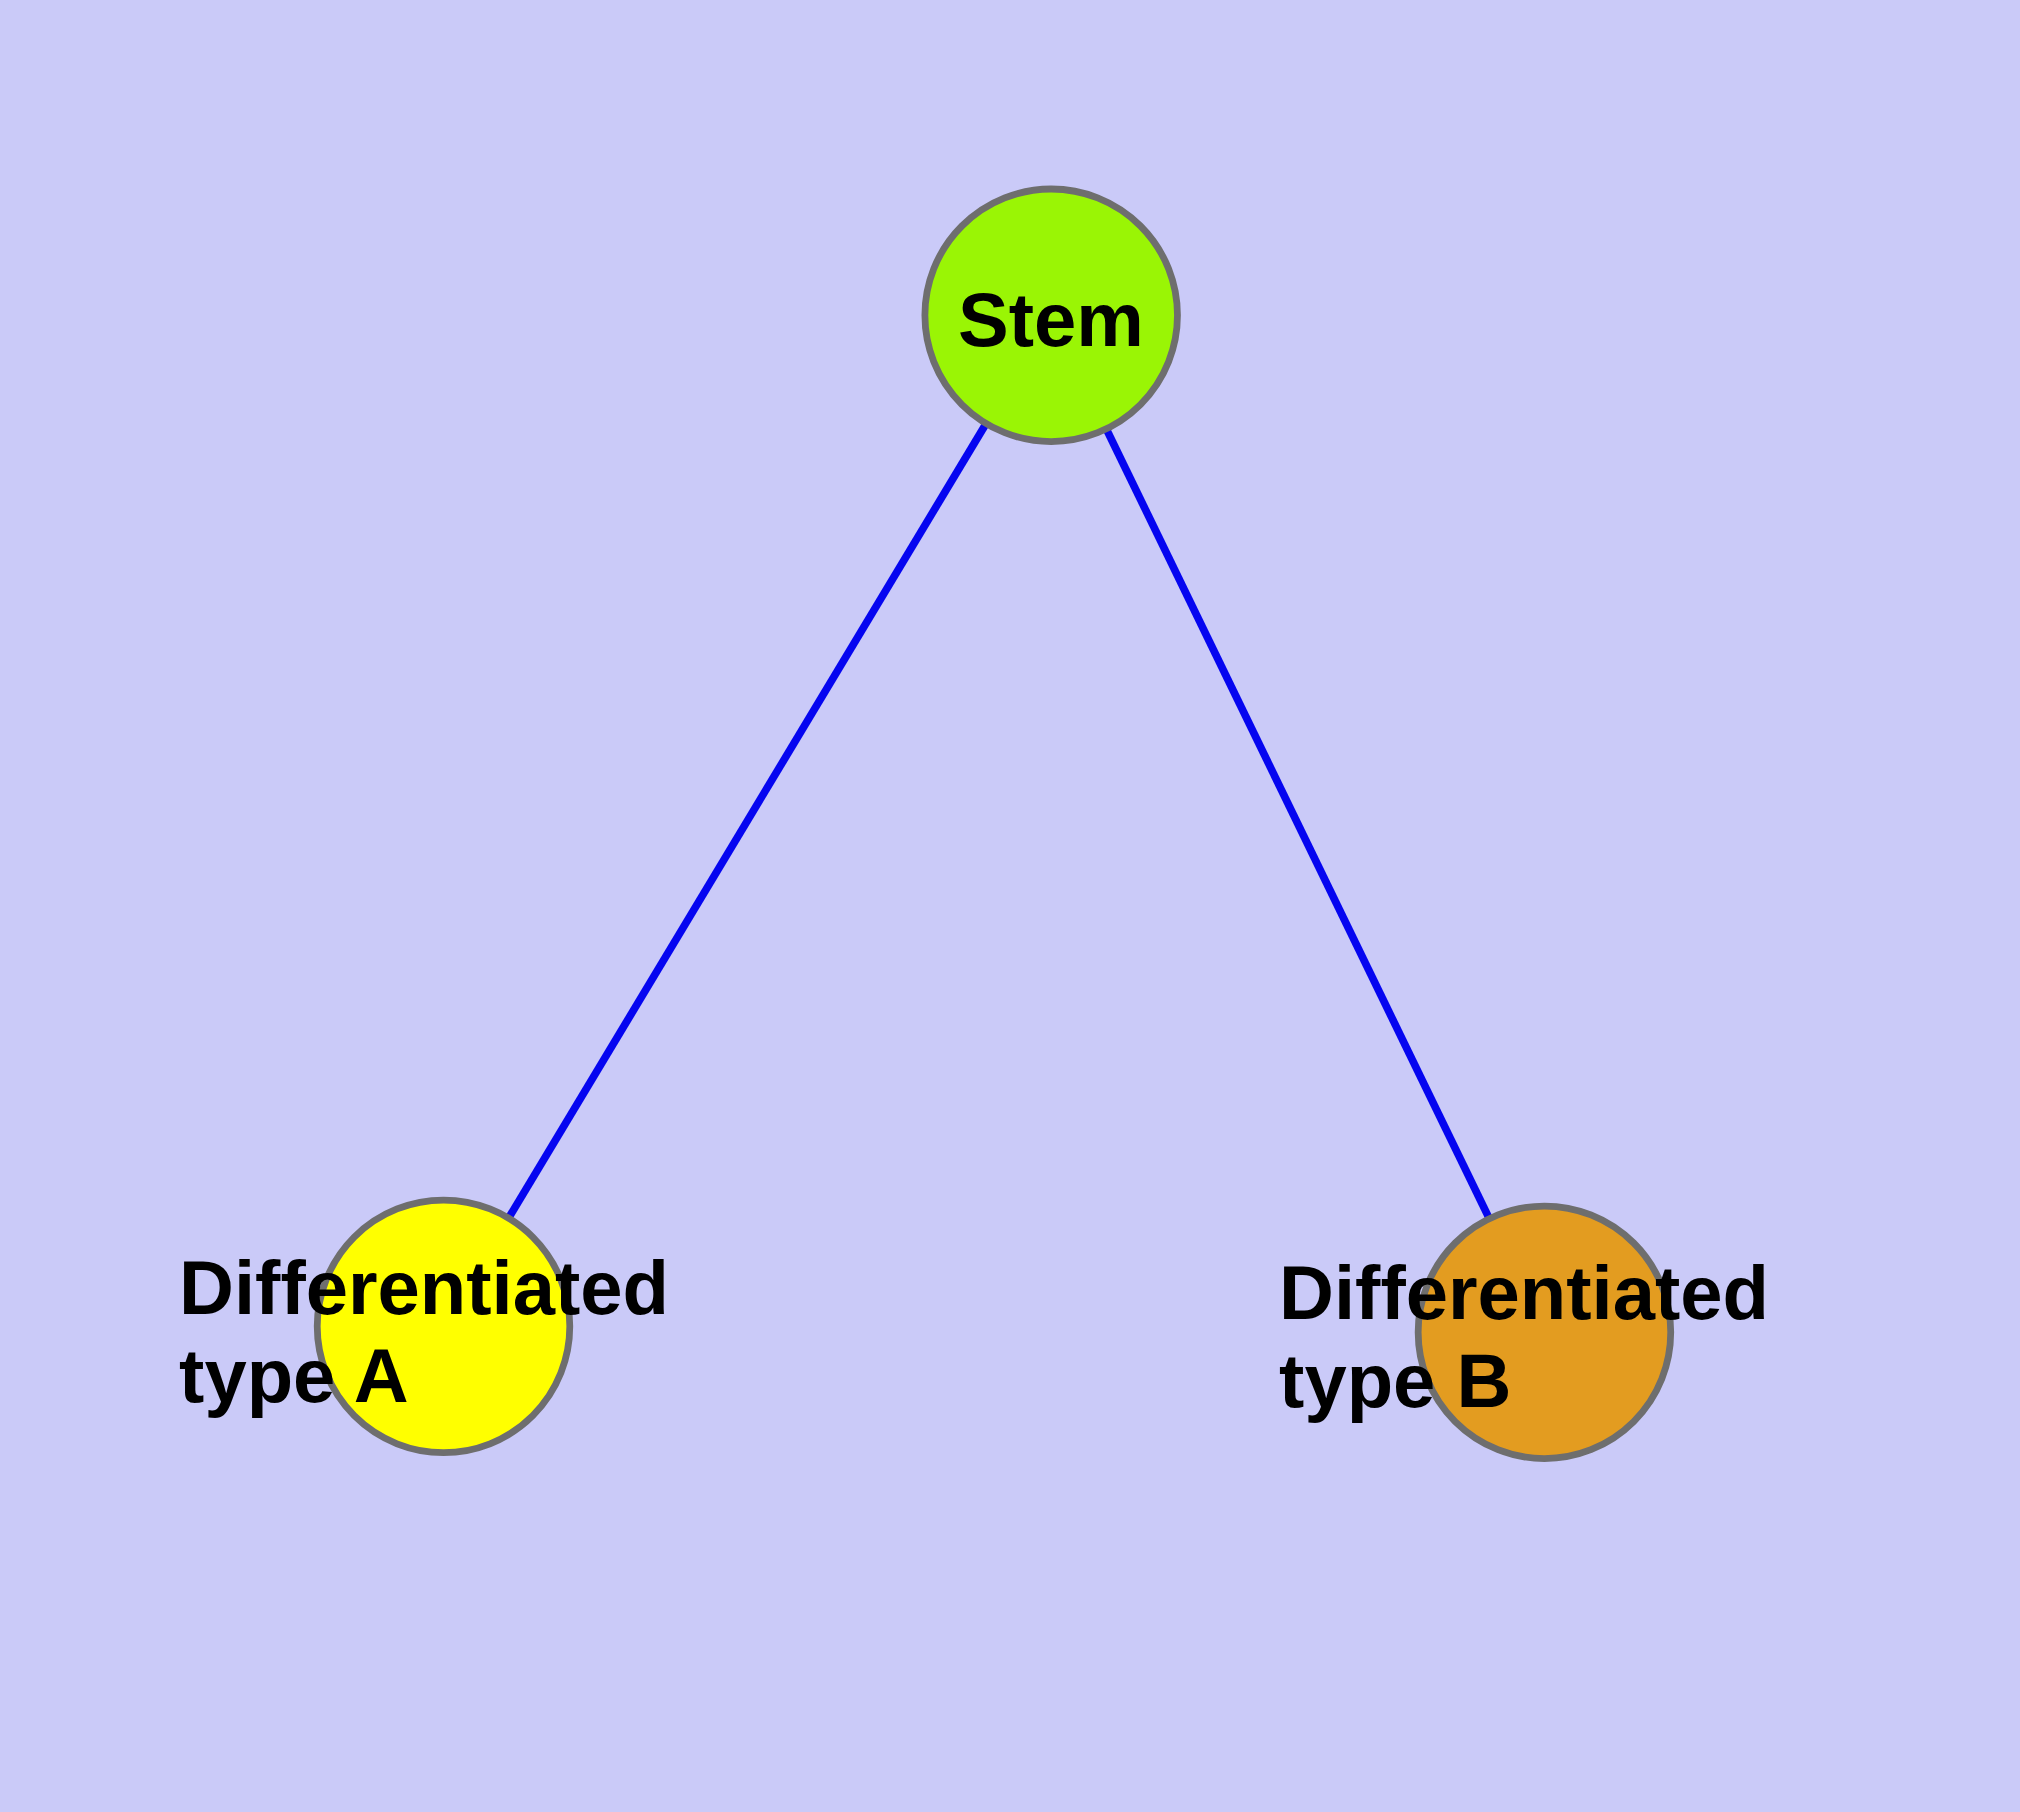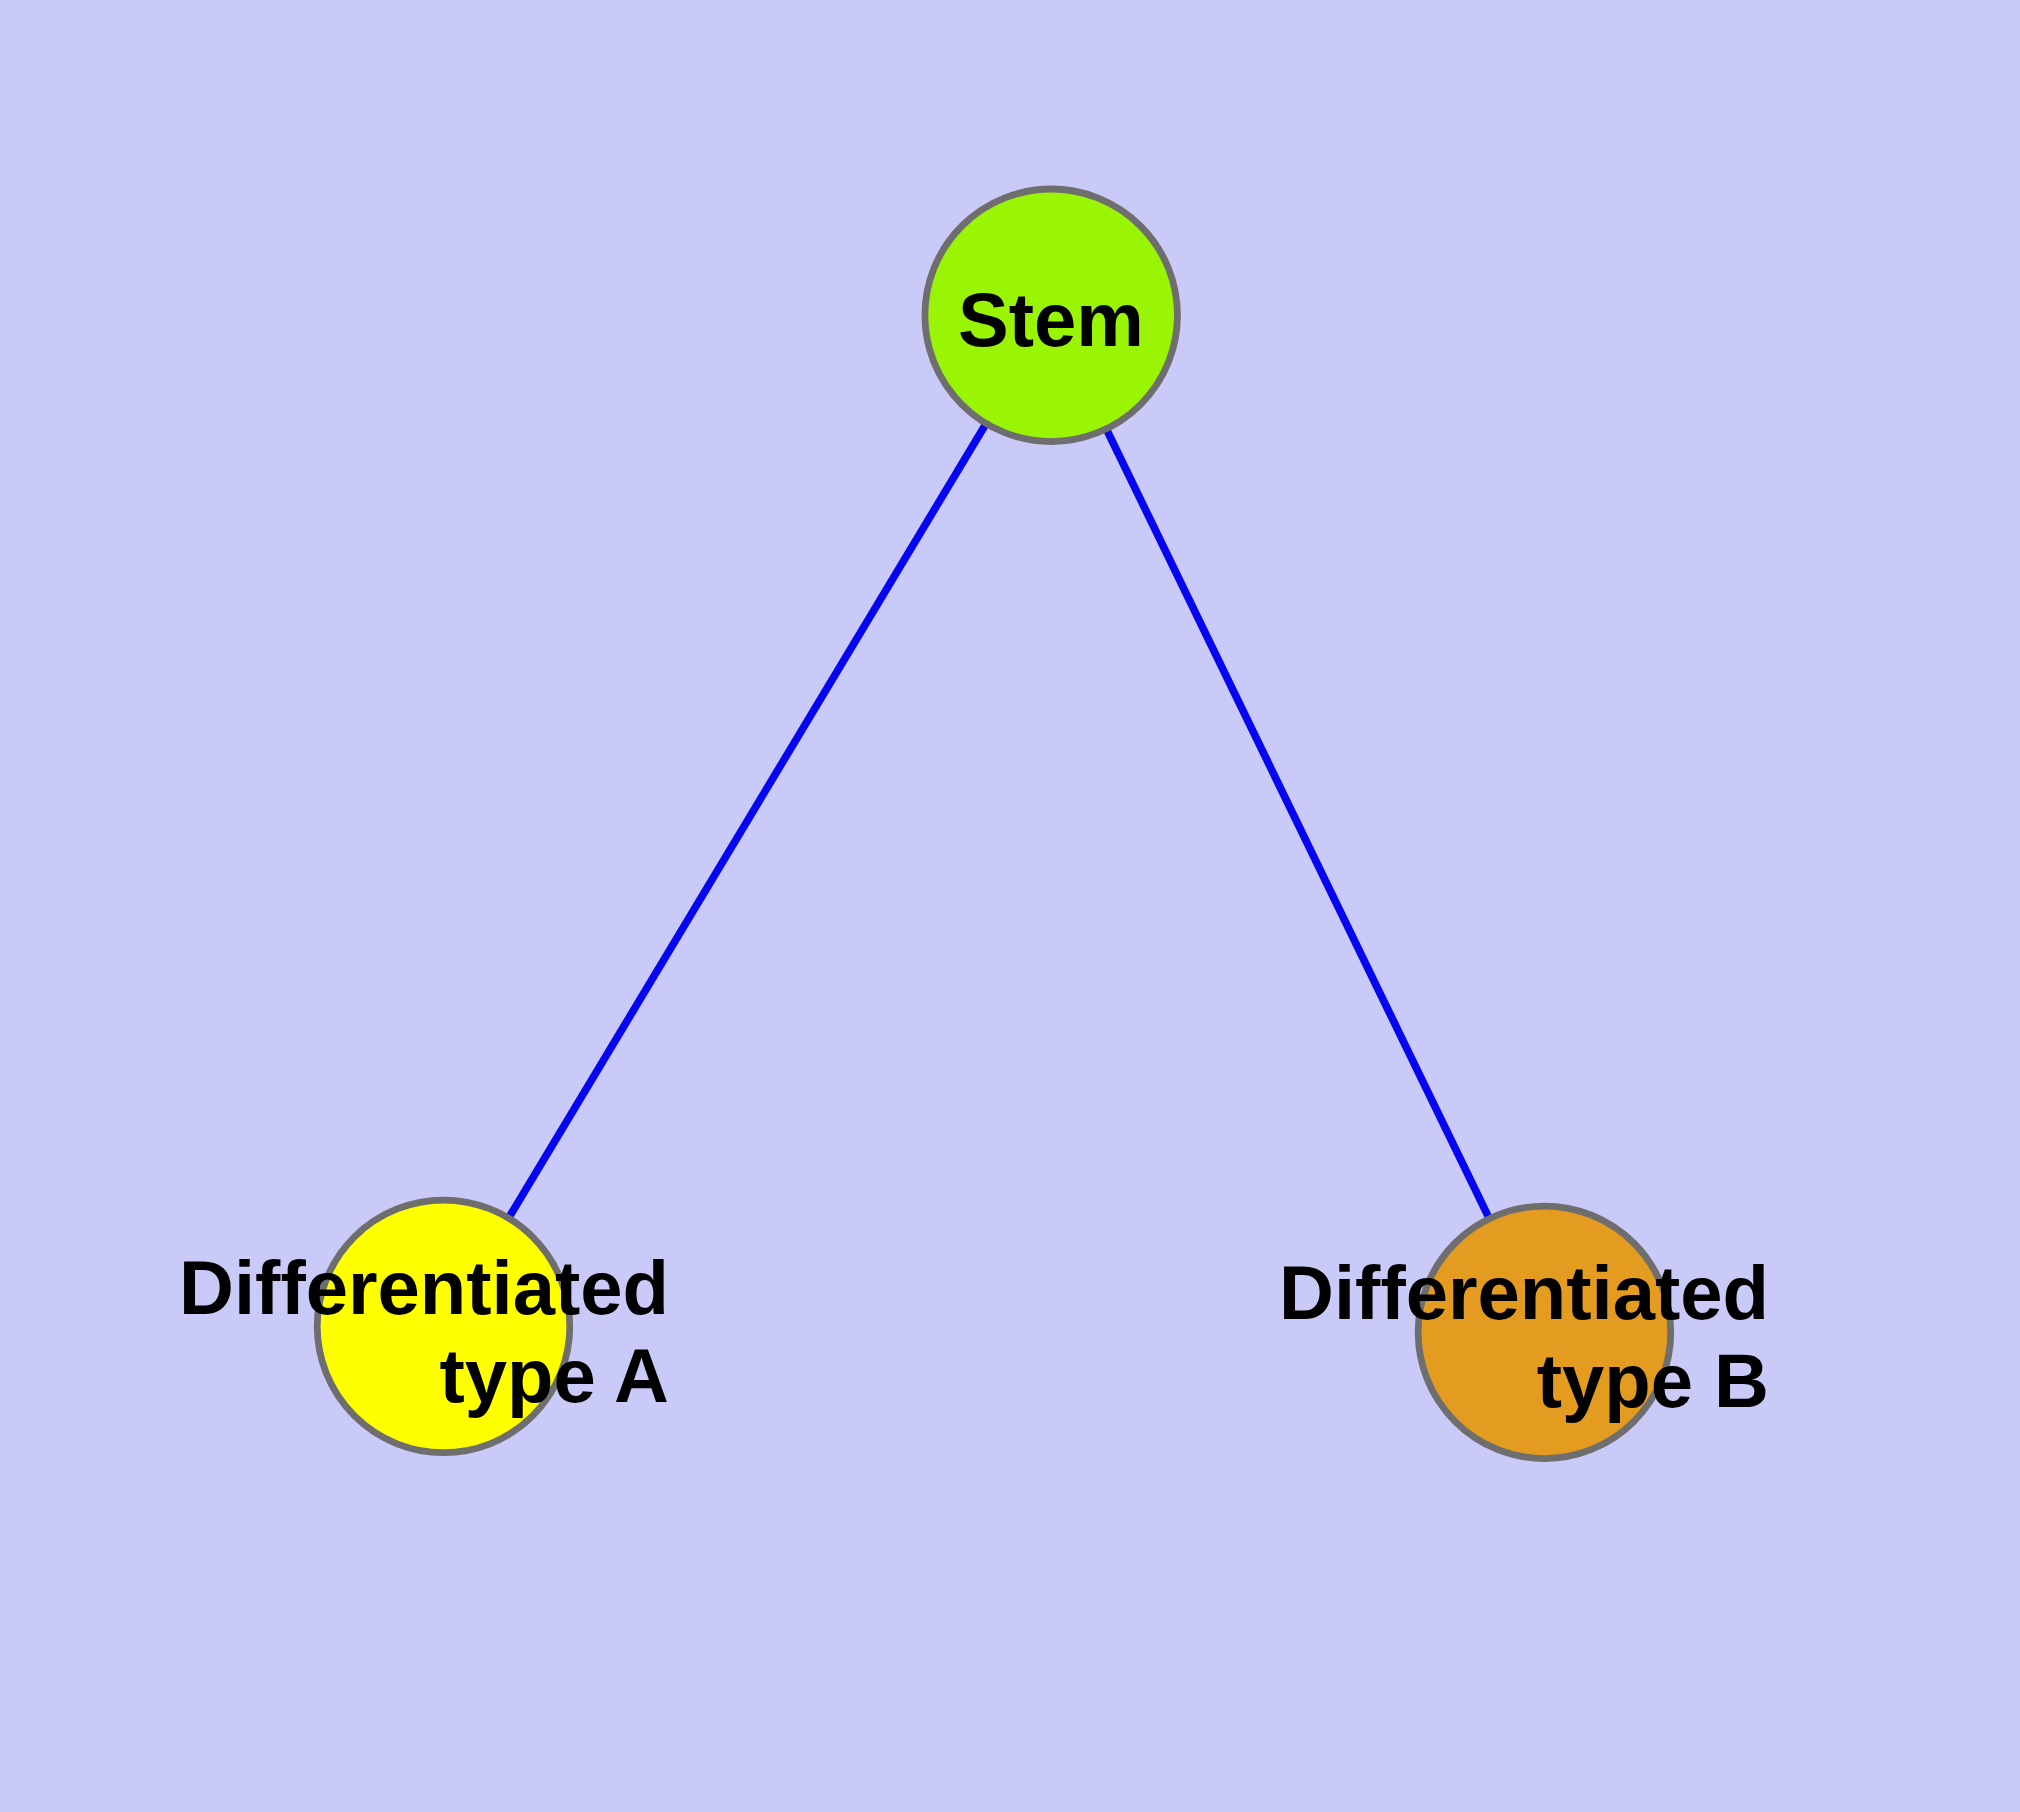--- a/index.html
+++ b/index.html
@@ -31,21 +31,21 @@
   .node-circle {
     stroke-width: 8;
   }
   .node-label {
     position: absolute;
     transform: translate(-50%, -50%);
     font-size: 76px;
     font-weight: bold;
     line-height: 88px;
     color: #000000;
-    text-align: right;
+    text-align: left;
     white-space: pre-line;
     letter-spacing: 0px;
   }
 </style>
 </head>
 <body>
 
 <div class="canvas">
 
   <svg class="graph-svg" viewBox="0 0 2384 2138">

